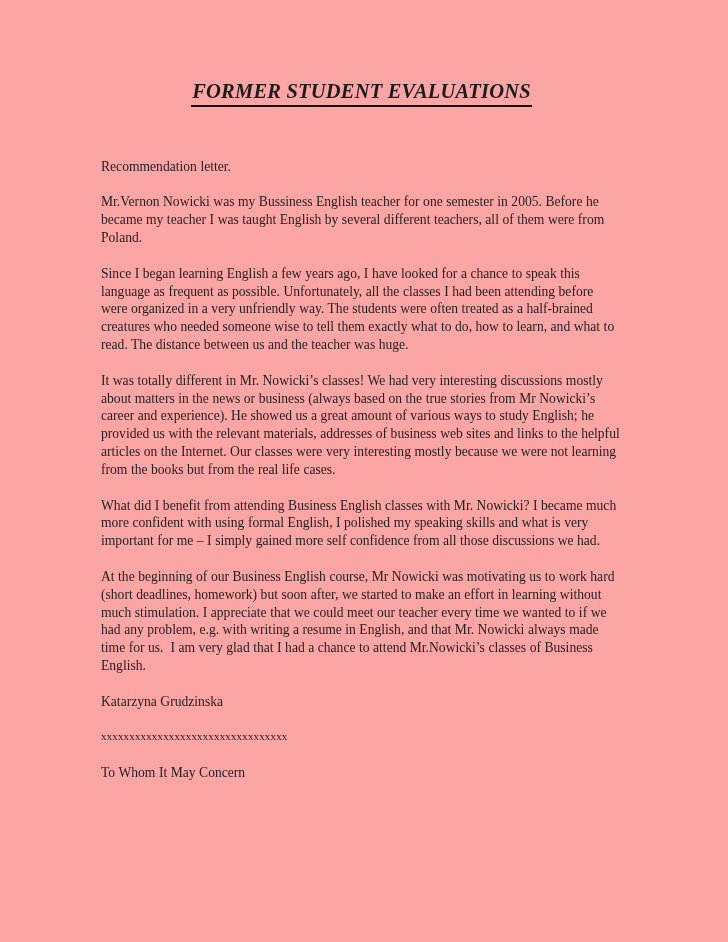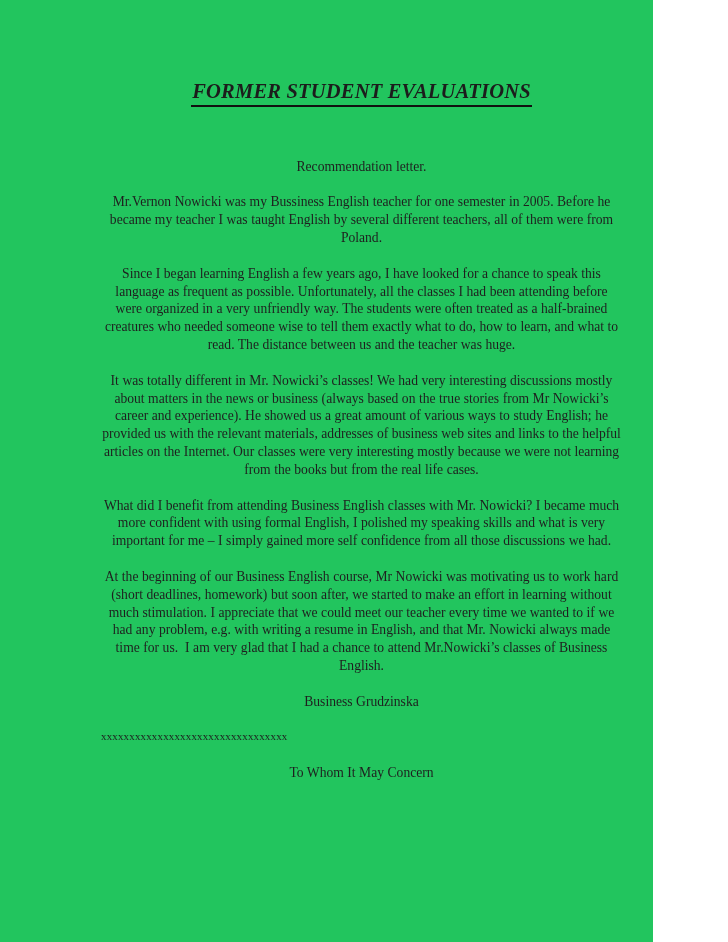--- a/index.html
+++ b/index.html
@@ -14,24 +14,23 @@
     overflow: hidden;
     font-family: "Liberation Serif", "DejaVu Serif", serif;
     color: #1c1c1c;
     -webkit-font-smoothing: antialiased;
   }
 
   .page {
     position: absolute;
     left: 0;
     top: 0;
-    width: 608px;
+    width: 728px;
     height: 942px;
-    background: #22c55e;
-    padding-left: 45px;
+    background: #fca5a5;
   }
 
   .doc-body {
     position: absolute;
     left: 101px;
     top: 80px;
     width: 521px;
   }
 
   .doc-title {
@@ -53,21 +52,21 @@
   }
 
   .title-spacer {
     height: 50px;
   }
 
   p.para {
     margin: 0 0 18px 0;
     font-size: 13.6px;
     line-height: 17.8px;
-    text-align: center;
+    text-align: left;
     white-space: pre-wrap;
     word-spacing: 0.1px;
     color: #1f1f1f;
   }
 
   .sep-line {
     font-size: 11px;
     line-height: 17.8px;
     letter-spacing: 0.15px;
     margin: 0 0 18px 0;
@@ -93,21 +92,21 @@
 
     <p class="para">Since I began learning English a few years ago, I have looked for a chance to speak this language as frequent as possible. Unfortunately, all the classes I had been attending before were organized in a very unfriendly way. The students were often treated as a half-brained creatures who needed someone wise to tell them exactly what to do, how to learn, and what to read. The distance between us and the teacher was huge.</p>
 
     <p class="para">It was totally different in Mr. Nowicki’s classes! We had very interesting discussions mostly about matters in the news or business (always based on the true stories from Mr Nowicki’s career and experience). He showed us a great amount of various ways to study English; he provided us with the relevant materials, addresses of business web sites and links to the helpful articles on the Internet. Our classes were very interesting mostly because we were not learning from the books but from the real life cases.</p>
 
     <p class="para">What did I benefit from attending Business English classes with Mr. Nowicki? I became much more confident with using formal English, I polished my speaking skills and what is very important for me – I simply gained more self confidence from all those discussions we had.</p>
 
     <p class="para">At the beginning of our Business English course, Mr Nowicki was motivating us to work hard (short deadlines, homework) but soon after, we started to make an effort in learning without much stimulation. I appreciate that we could meet our teacher every time we wanted to if we had any problem, e.g. with writing a resume in English, and that Mr. Nowicki always made time for us.  I am very glad that I had a chance to attend Mr.Nowicki’s classes of Business English.</p>
 
 
-    <p class="para">Business Grudzinska</p>
+    <p class="para">Katarzyna Grudzinska</p>
 
     <p class="sep-line">xxxxxxxxxxxxxxxxxxxxxxxxxxxxxxxxx</p>
 
     <p class="para">To Whom It May Concern</p>
 
 
   </div>
 </div>
 
 </body></html>

